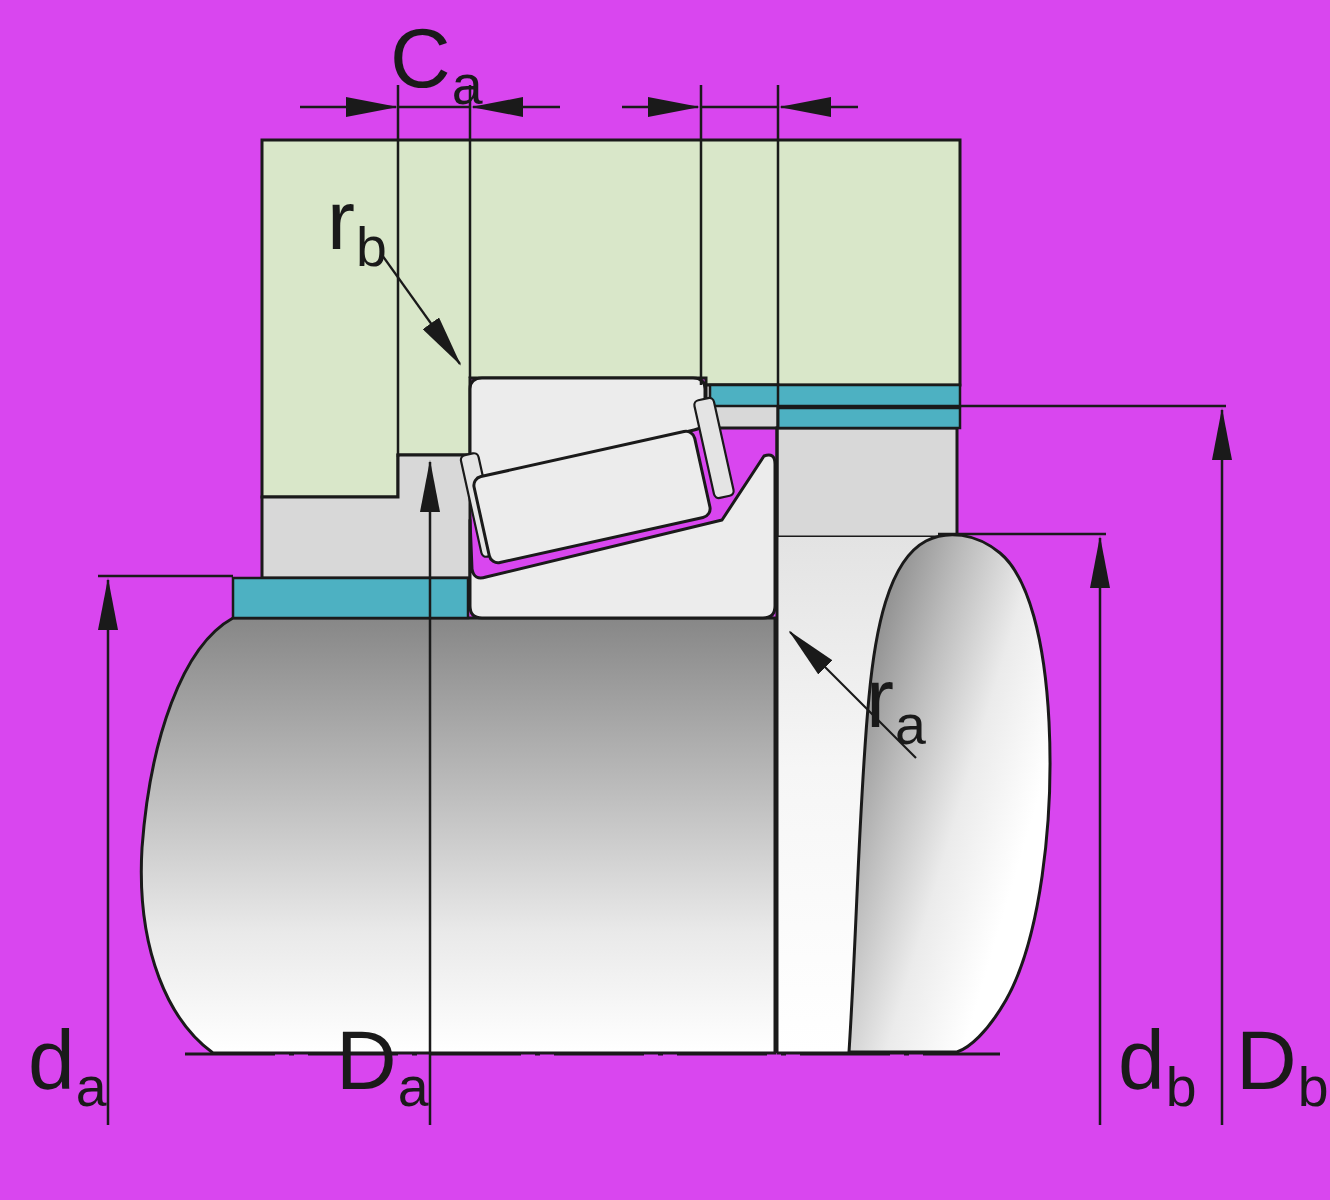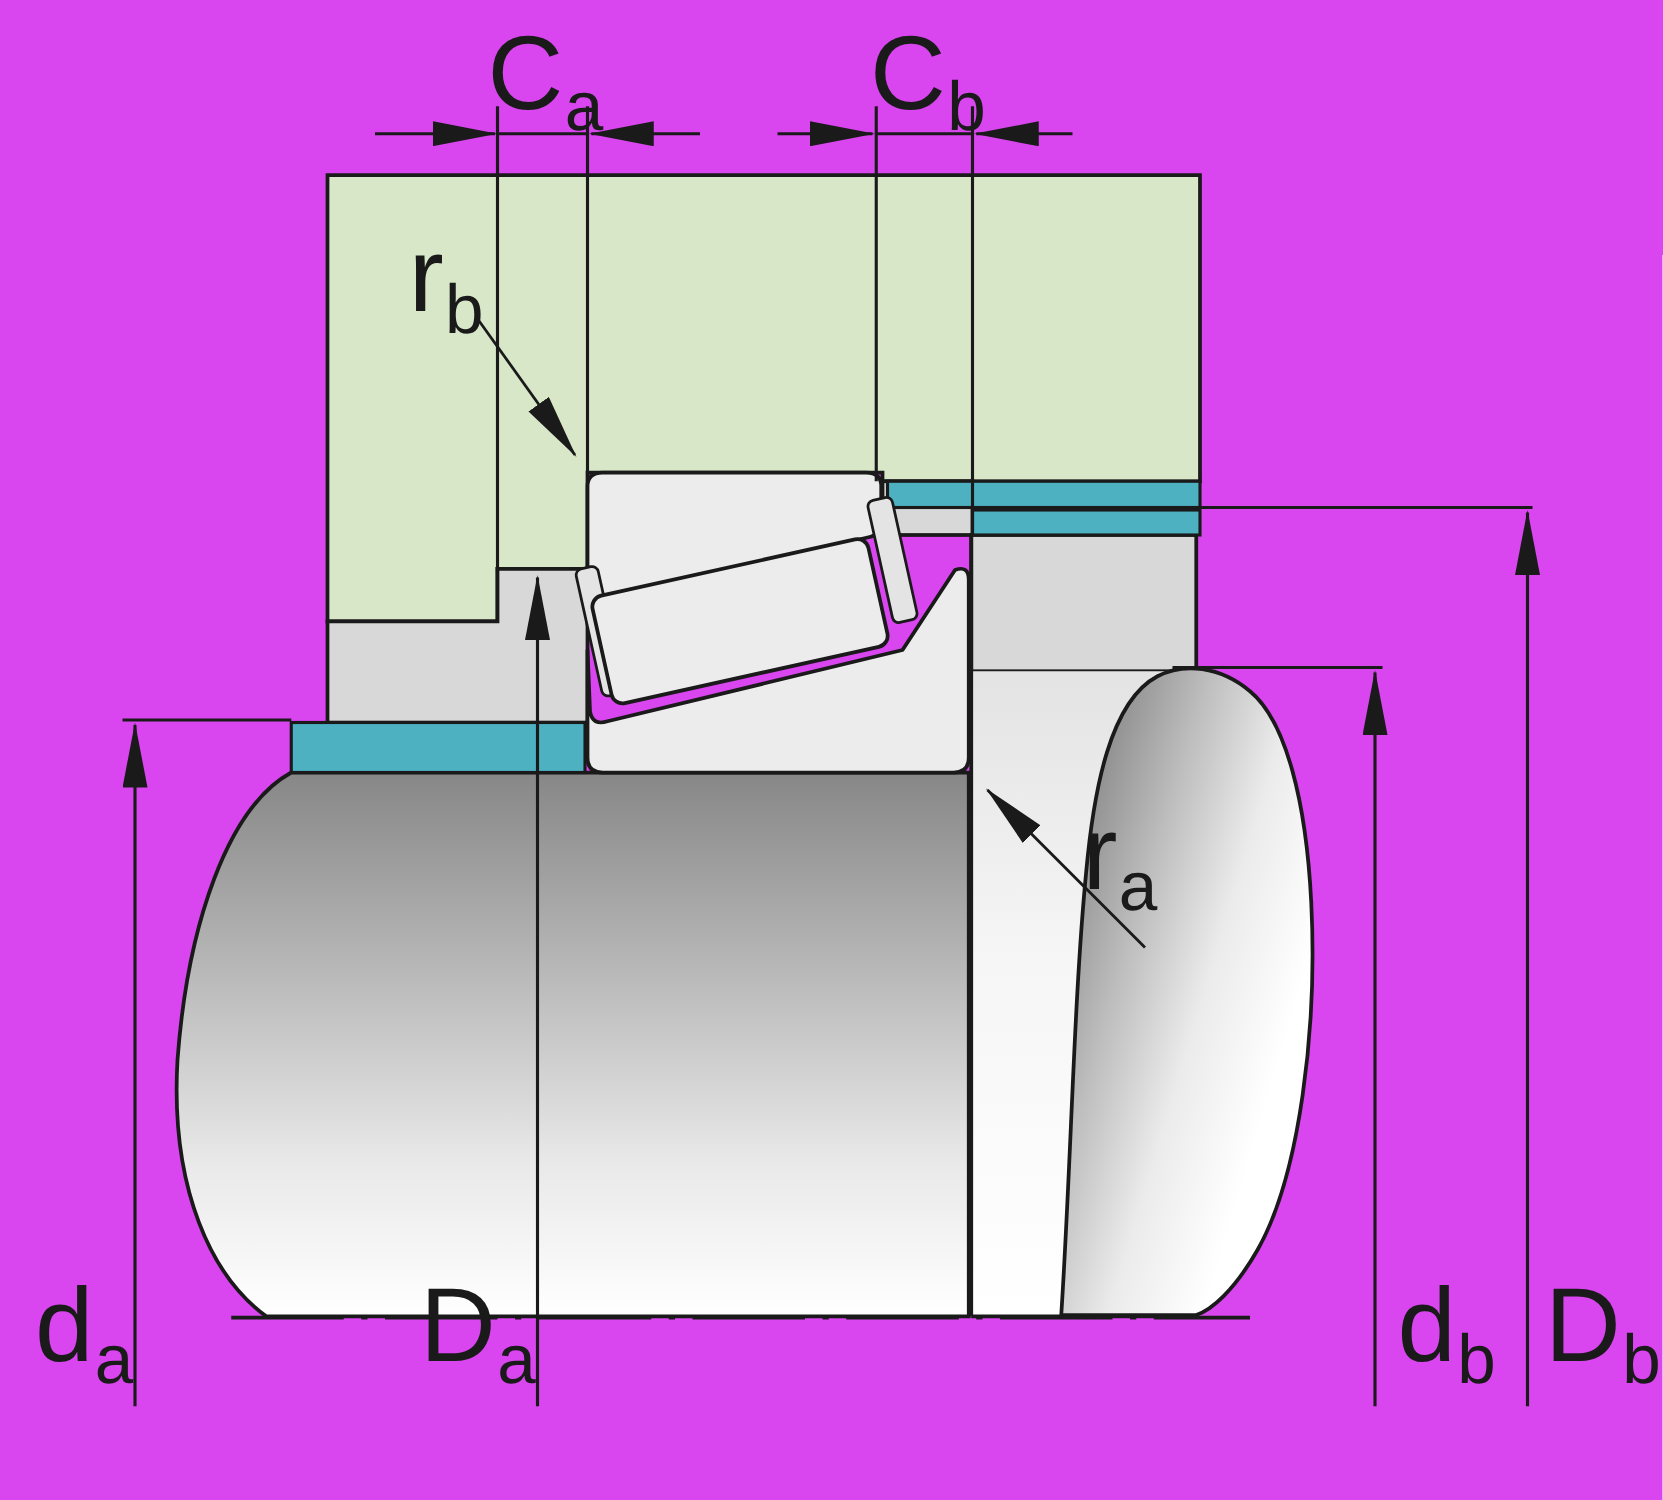--- a/index.html
+++ b/index.html
@@ -114,25 +114,24 @@
 
     <line class="dim" x1="960" y1="406" x2="1226" y2="406"></line>
     <line class="dim" x1="1222" y1="1125" x2="1222" y2="410" marker-end="url(#arr)"></line>
 
     <line class="thin" x1="382" y1="255" x2="460" y2="364" marker-end="url(#arr)"></line>
     <line class="thin" x1="916" y1="758" x2="790" y2="632" marker-end="url(#arr)"></line>
   </svg>
 
   <div class="dim-label" style="left:390px;top:16px"><span class="main">C</span><span class="sub">a</span></div>
 
-  <div class="dim-label" style="left:696px;top:16px"><span class="main">C</span><span class="sub">b</span></div>
 
   <div class="dim-label" style="left:327px;top:178px"><span class="main">r</span><span class="sub">b</span></div>
 
-  <div class="dim-label" style="left:866px;top:640px"><span class="main">r</span><span class="sub">a</span></div>
+  <div class="dim-label" style="left:866px;top:656px"><span class="main">r</span><span class="sub">a</span></div>
 
   <div class="dim-label" style="left:28px;top:1018px"><span class="main">d</span><span class="sub">a</span></div>
 
   <div class="dim-label" style="left:336px;top:1018px"><span class="main">D</span><span class="sub">a</span></div>
 
   <div class="dim-label" style="left:1118px;top:1018px"><span class="main">d</span><span class="sub">b</span></div>
 
   <div class="dim-label" style="left:1236px;top:1018px"><span class="main">D</span><span class="sub">b</span></div>
 
 </div>

